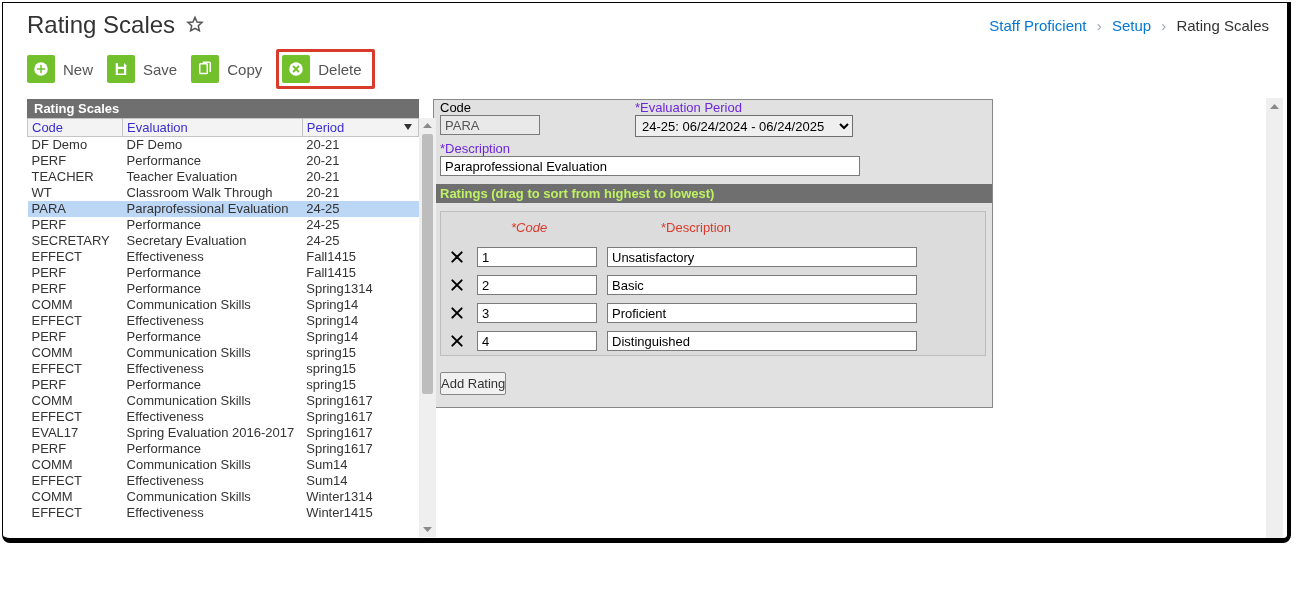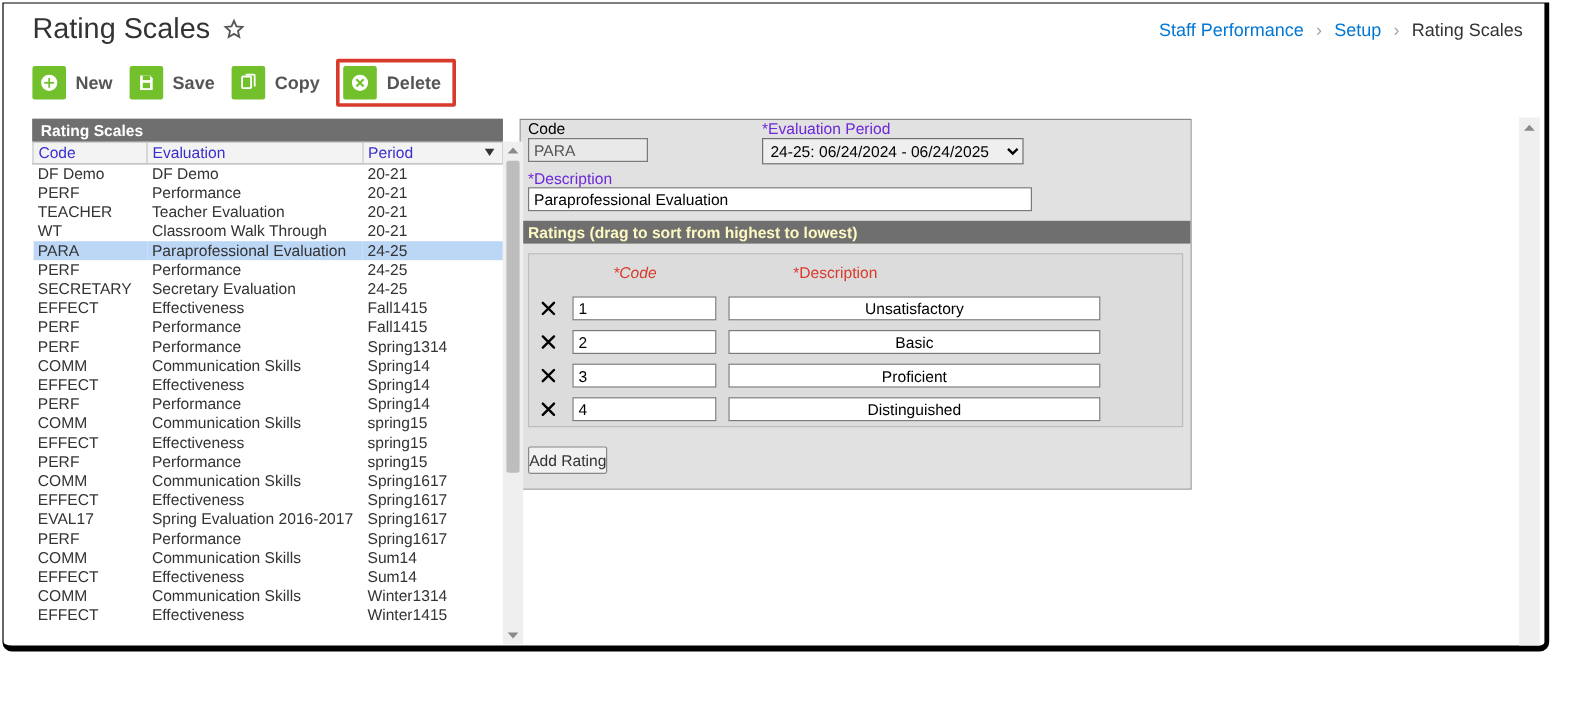--- a/index.html
+++ b/index.html
@@ -46,21 +46,20 @@
     gap: 14px;
     padding: 8px 0 10px 24px;
   }
   .tool-btn {
     display: flex;
     align-items: center;
     gap: 8px;
     cursor: pointer;
     color: #555;
     font-size: 15px;
-    font-weight: bold;
   }
   .tool-icon {
     width: 28px; height: 28px;
     background: #72c02c;
     border-radius: 2px;
     display:flex; align-items:center; justify-content:center;
   }
   .tool-icon svg { display:block; }
   .tool-delete-wrap {
     border: 3px solid #d83a2c;
@@ -173,21 +172,21 @@
     background:#efefef;
     color:#000;
   }
   .desc-input {
     width: 420px; height: 20px;
     font-size: 13px; padding:2px 4px;
     border:1px solid #7a7a7a; background:#fff;
   }
   .ratings-header {
     background: #6f6f6f;
-    color:#fef9c3;
+    color:#bef264;
     font-weight:bold;
     font-size:13px;
     padding: 2px 6px;
     margin-top:4px;
   }
   .ratings-table {
     margin: 8px 6px 8px 6px;
     border: 1px solid #bdbdbd;
     background: #dcdcdc;
   }
@@ -202,21 +201,21 @@
   .rating-row {
     display:flex; align-items:center; gap:10px;
     padding: 4px 8px;
   }
   .rating-row .del-icon { width:18px; cursor:pointer; }
   .rating-row .del-icon svg{display:block;}
   .rating-row input.codeval {
     width: 120px; height:20px; border:1px solid #7a7a7a; padding:2px 4px; font-size:13px;
   }
   .rating-row input.descval {
-    width: 310px; height:20px; border:1px solid #7a7a7a; padding:2px 4px; font-size:13px;text-align:center;
+    width: 310px; height:20px; border:1px solid #7a7a7a; padding:2px 4px; font-size:13px;
   }
   .add-btn {
     margin: 8px 6px 12px 6px;
     padding: 3px 0;
     background: #f1f1f1;
     border: 1px solid #888;
     border-radius: 2px;
     font-size: 13px;
     cursor: pointer;
     color:#333;
@@ -240,21 +239,21 @@
   <div class="header">
     <div class="title-wrap">
       <span class="page-title">Rating Scales</span>
       <span class="star-icon">
         <svg viewBox="0 0 24 24" width="20" height="20" fill="none" stroke="#555" stroke-width="1.8">
           <path d="M12 2.8l2.47 5.54 6.03.56-4.55 4.06 1.33 5.95L12 15.9l-5.28 3.01 1.33-5.95L3.5 8.9l6.03-.56L12 2.8z"></path>
         </svg>
       </span>
     </div>
     <div class="breadcrumb">
-      <a>Staff Performance</a>
+      <a>Staff Proficient</a>
       <span class="chev">›</span>
       <a>Setup</a>
       <span class="chev">›</span>
       <span class="current">Rating Scales</span>
     </div>
   </div>
 
   <div class="toolbar">
     <div class="tool-btn">
       <span class="tool-icon">

